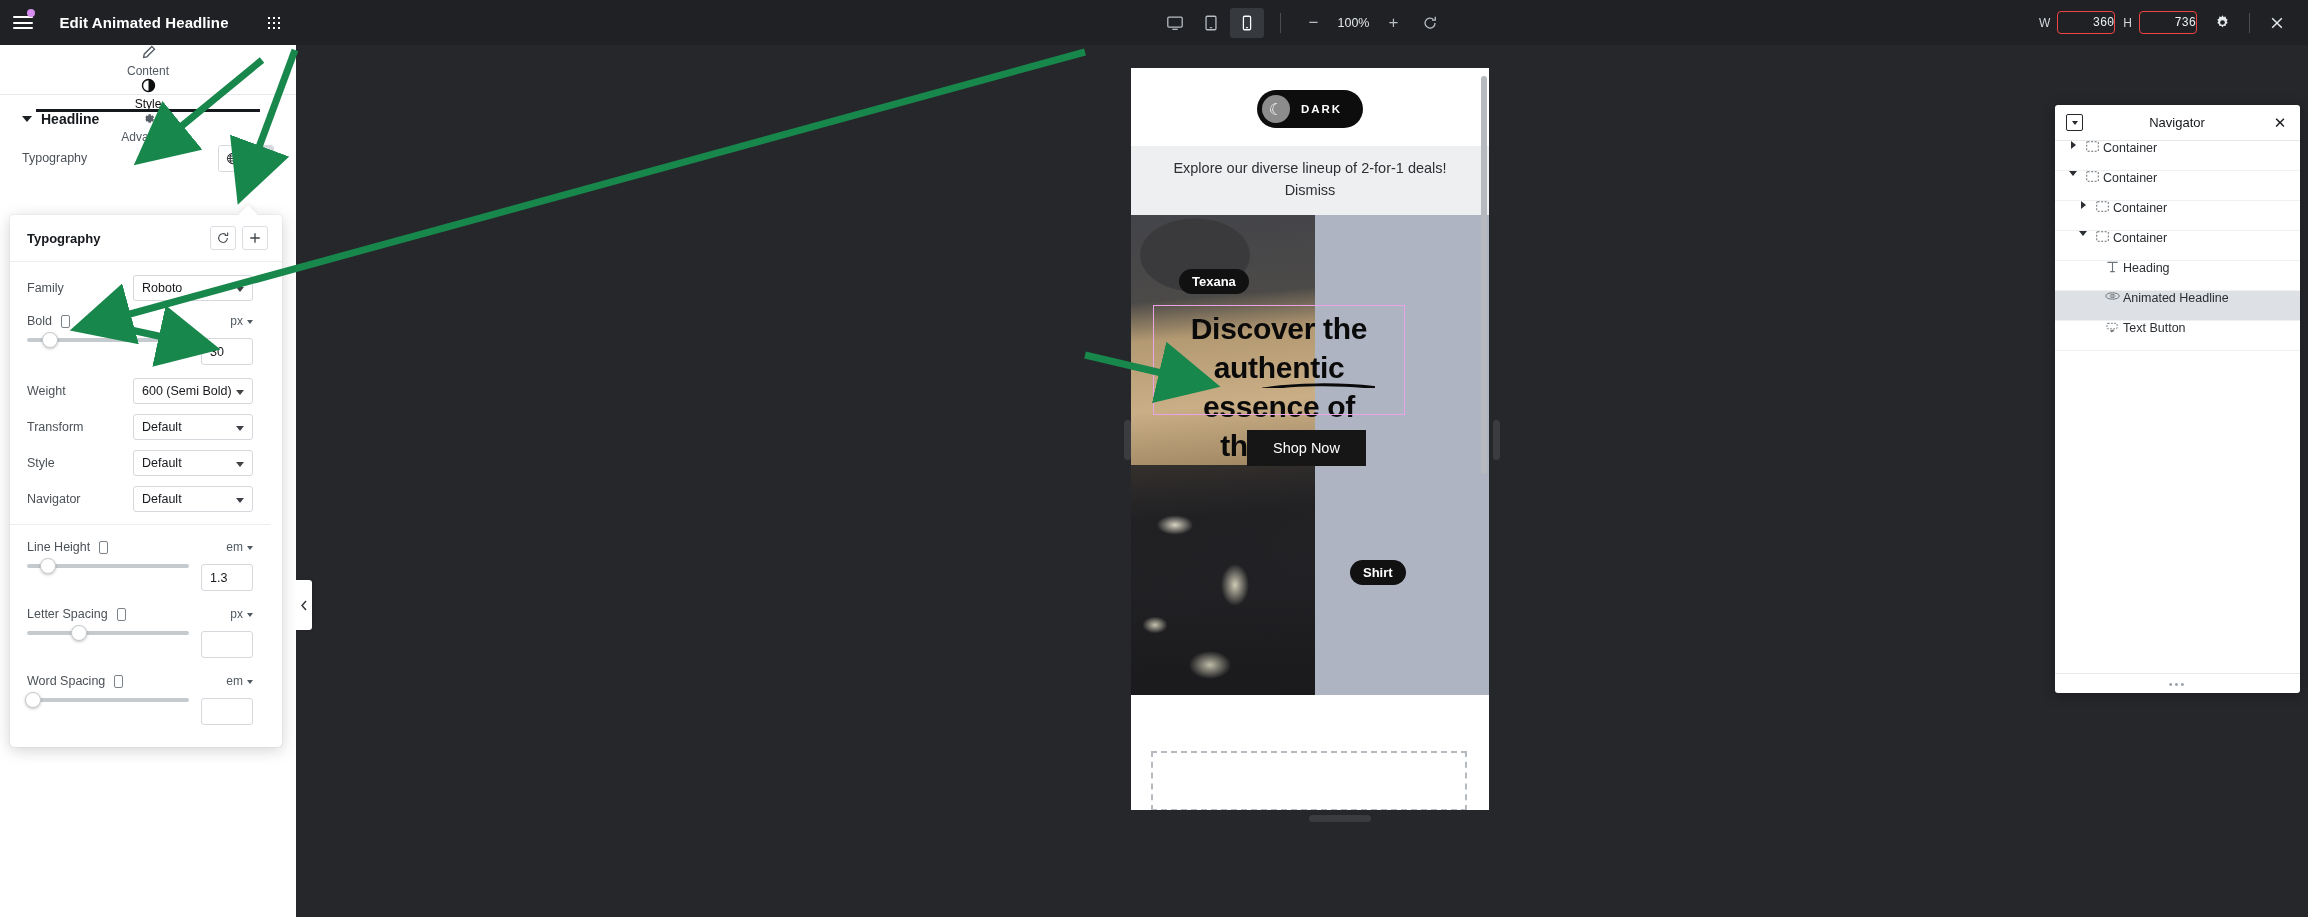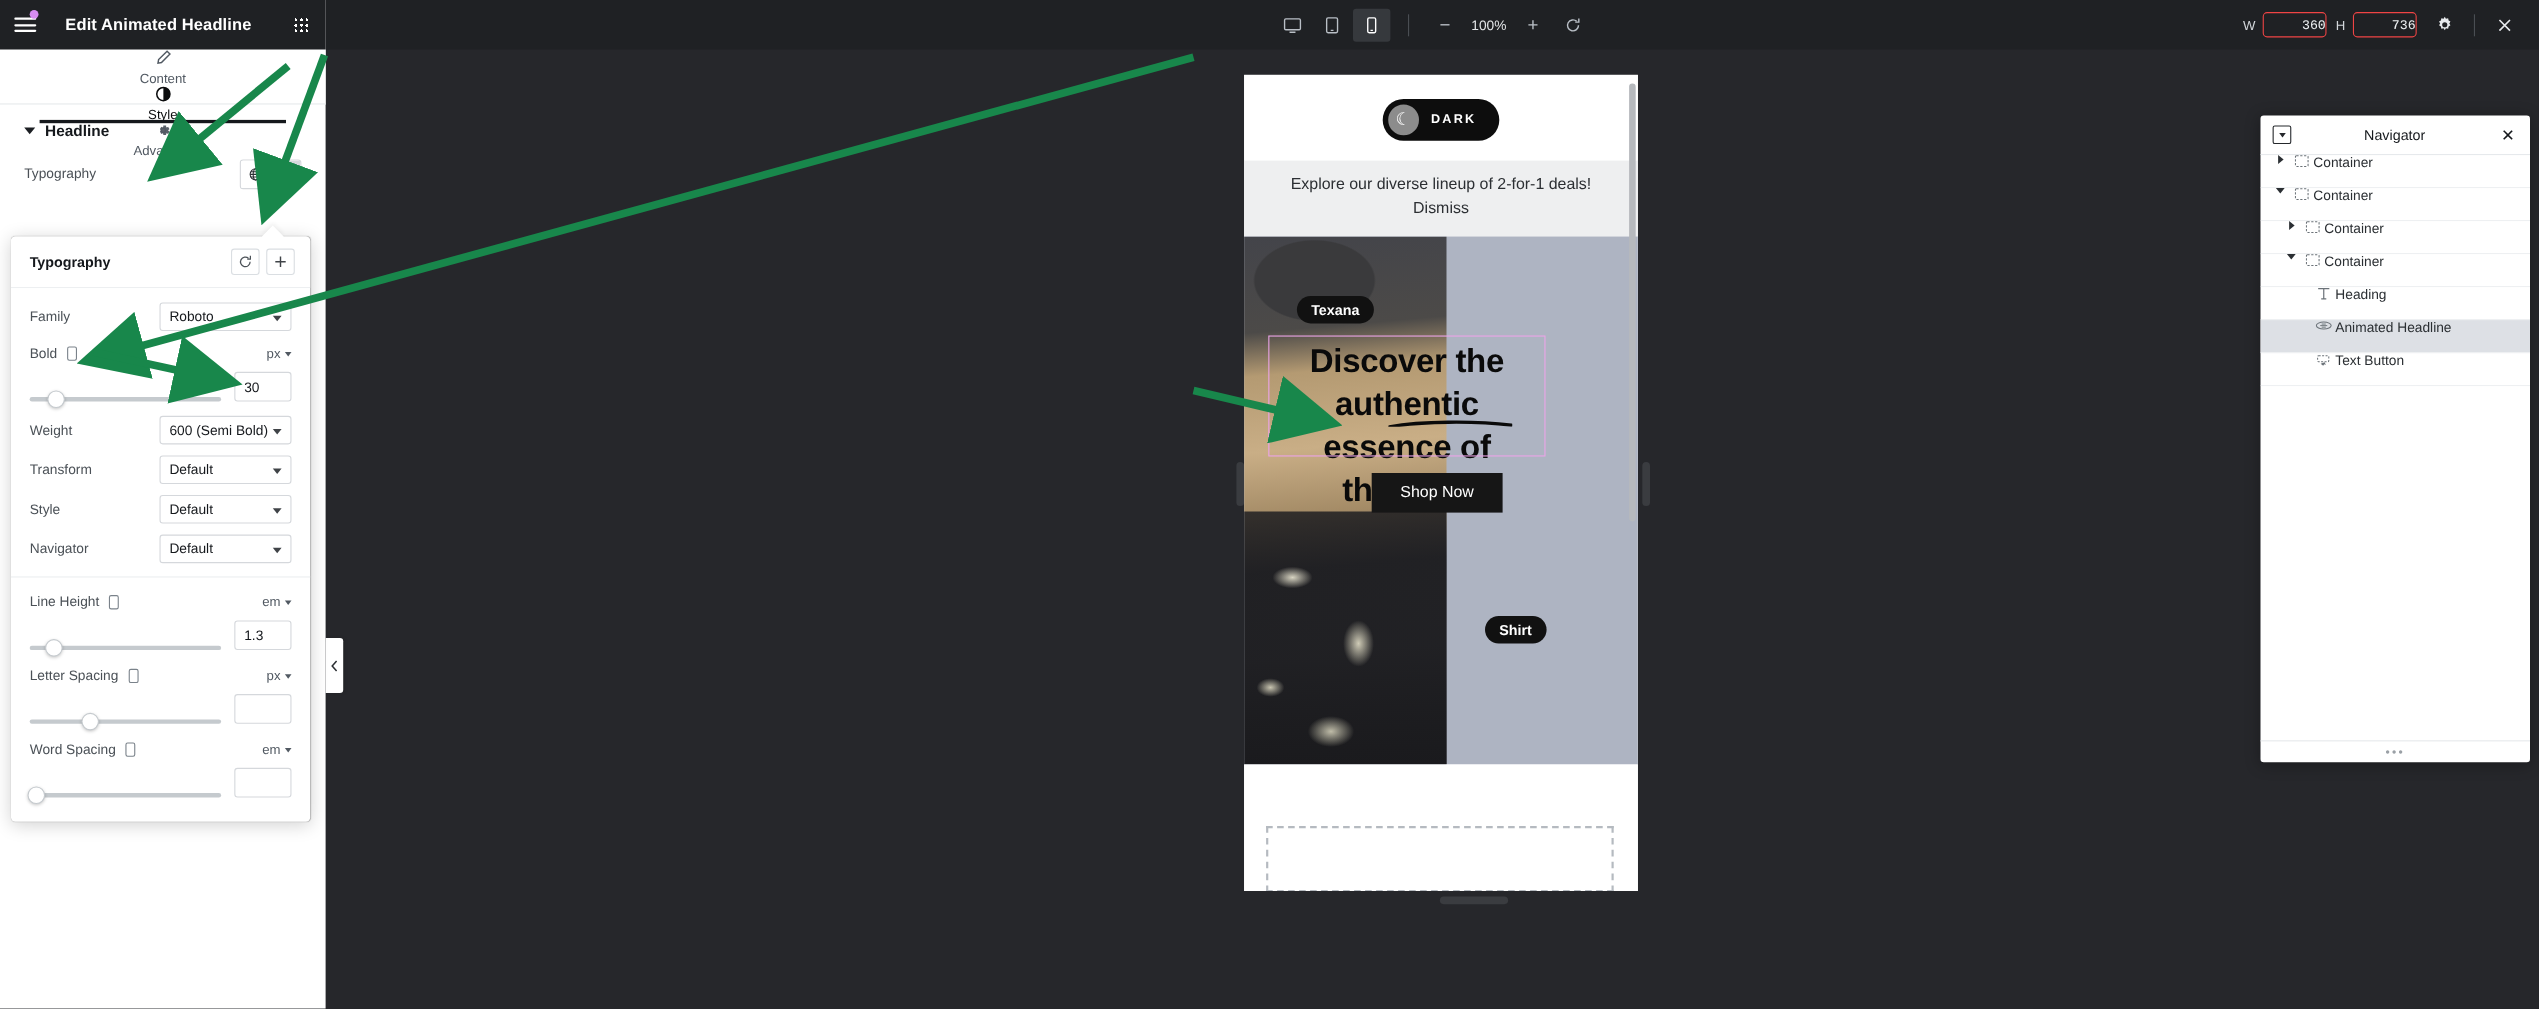--- a/index.html
+++ b/index.html
@@ -140,21 +140,21 @@
   }
   .pop-head .pt {
     flex: 1; font-size: 13px; font-weight: bold; color: #15181c;
   }
   .pop-btn {
     width: 26px; height: 24px; border: 1px solid #dadee2;
     background: #fff; border-radius: 3px; cursor: pointer;
     display: flex; align-items: center; justify-content: center;
     margin-left: 6px; color:#4b5157;
   }
-  .pop-body { padding: 8px 0 14px 0; }
+  .pop-body { padding: 8px 12px 14px 0; }
 
   .f-row {
     display: flex; align-items: center;
     padding: 5px 17px; min-height: 30px;
   }
   .f-label {
     font-size: 12.5px; color: #4b5157;
     flex: 1; display: flex; align-items: center; gap: 9px;
   }
   .dev-icon {
@@ -181,21 +181,21 @@
     font-size: 12px; color: #515962;
     display: flex; align-items: center; gap: 4px; cursor: pointer;
   }
   .unit .chev {
     border-left: 3.5px solid transparent;
     border-right: 3.5px solid transparent;
     border-top: 4px solid #515962;
     margin-top: 2px;
   }
   .slider-row {
-    display: flex; align-items: flex-end; gap: 12px;
+    display: flex; align-items: flex-start; gap: 12px;
     padding: 2px 17px 8px 17px;
   }
   .track {
     flex: 1; height: 4px; background: #c5cace;
     border-radius: 3px; position: relative; cursor: pointer;
   }
   .knob {
     position: absolute; top: -6px;
     width: 16px; height: 16px; border-radius: 50%;
     background: #fff; border: 1px solid #c5cace;

